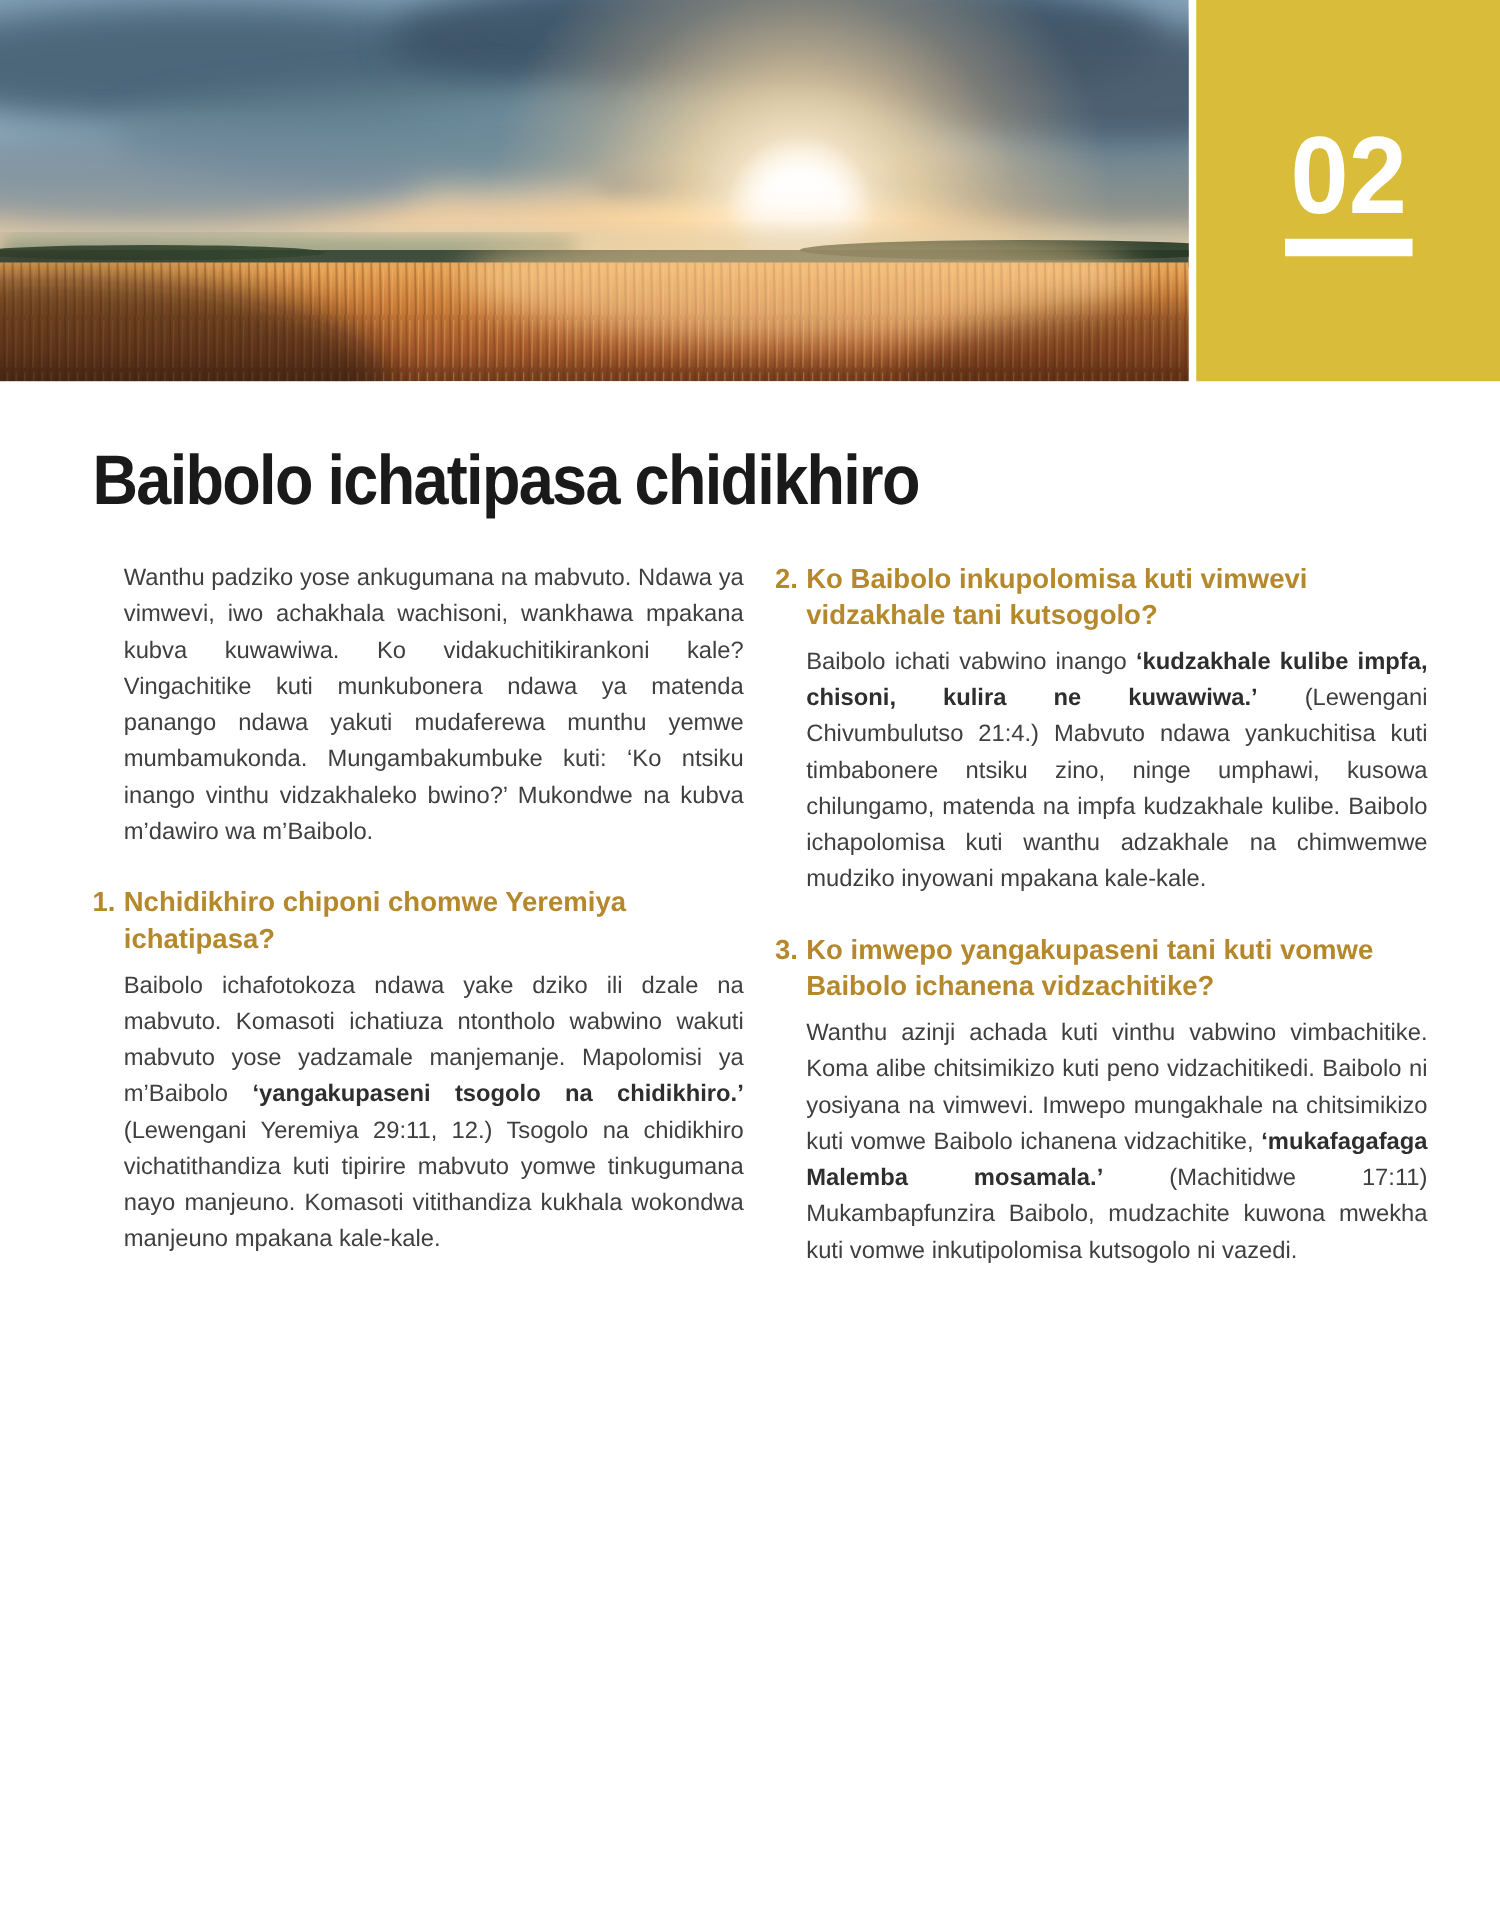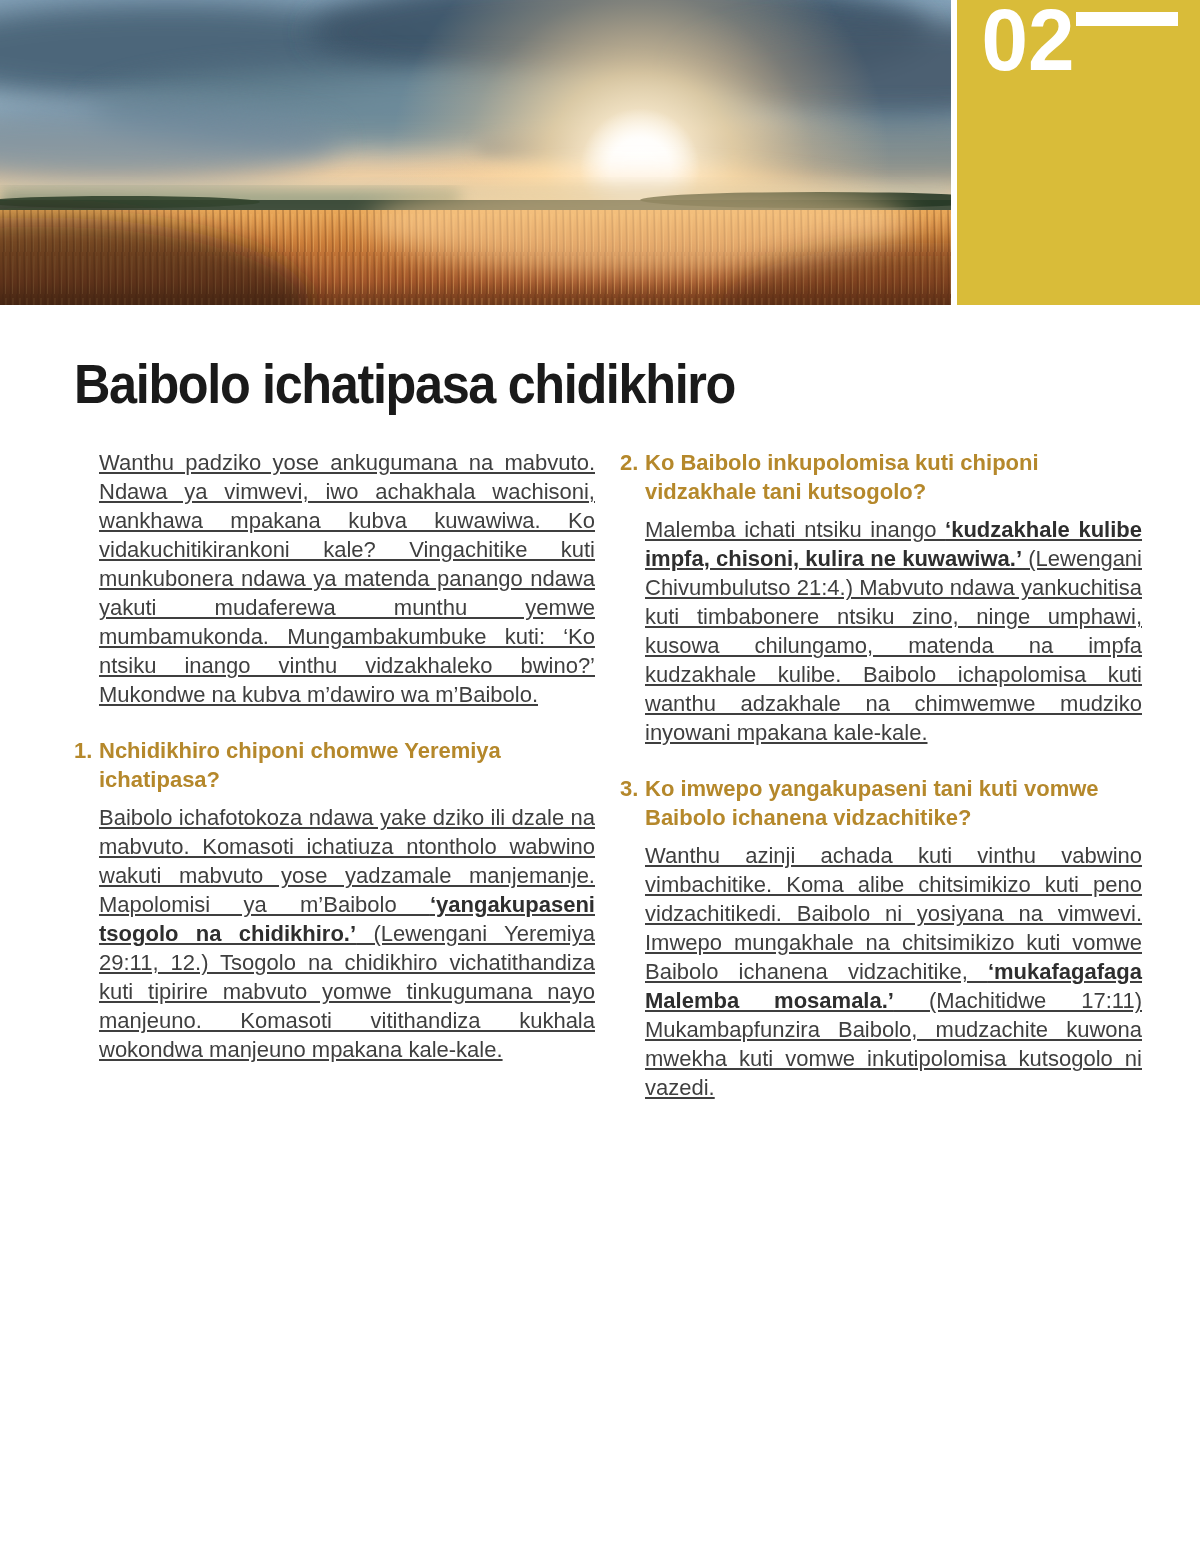--- a/index.html
+++ b/index.html
@@ -11,21 +11,21 @@
   }
 
   
   .hero { position:relative; width:1200px; height:305px; }
   .hero-photo {
     position:absolute; left:0; top:0; width:951px; height:305px; display:block;
   }
   .badge {
     position:absolute; left:957px; top:0; width:243px; height:305px;
     background:var(--badge-yellow, #d9bc39);
-    display:flex; flex-direction:row; justify-content:center;
+    display:flex; flex-direction:column; align-items:center; justify-content:center;
   }
   .badge-number {
     color:#ffffff; font-weight:700; font-size:88px; line-height:0.9;
     transform:scaleX(0.95);
   }
   .badge-underline { width:102px; height:14px; background:#ffffff; margin-top:12px; }
 
   
   .content { padding:0 42px 0 74px; }
 
@@ -37,24 +37,23 @@
     transform:scaleX(0.9); transform-origin:left center;
     white-space:nowrap;
   }
 
   .columns { display:flex; gap:25px; align-items:flex-start; }
   .col-left  { width:521px; flex:none; }
   .col-right { width:522px; flex:none; }
 
   .para {
     margin:0 0 0 25px;
-    font-size:22px; line-height:29px;
+    font-size:19px; line-height:29px;
     text-align:justify;
     color:var(--body-text, #3f3f3f);
-    text-decoration:underline;
   }
   .para b { font-weight:700; color:#2e2e2e; }
   .intro { margin-bottom:0; }
 
   .question { margin-top:27px; }
   .question.first { margin-top:0; }
   .q-head {
     display:flex;
     color:var(--accent-gold, #b5882b);
     font-weight:700; font-size:22px; line-height:29px;
@@ -165,24 +164,24 @@
         <p class="para">
           <span>Baibolo ichafotokoza ndawa yake dziko ili dzale na mabvuto. Komasoti ichatiuza ntontholo wabwino wakuti mabvuto yose yadzamale manjemanje. Mapolomisi ya m’Baibolo </span><b>‘yangakupaseni tsogolo na chidikhiro.’</b><span> (Lewengani Yeremiya 29:11, 12.) Tsogolo na chidikhiro vichatithandiza kuti tipirire mabvuto yomwe tinkugumana nayo manjeuno. Komasoti vitithandiza kukhala wokondwa manjeuno mpakana kale-kale.</span>
         </p>
       </div>
     </div>
 
     <div class="col-right">
       <div class="question first">
         <div class="q-head">
           <span class="q-num">2.</span>
-          <span class="q-title">Ko Baibolo inkupolomisa kuti chiponi vidzakhale tani kutsogolo?</span>
+          <span class="q-title">Ko Baibolo inkupolomisa kuti vimwevi vidzakhale tani kutsogolo?</span>
         </div>
         <p class="para">
-          <span>Malemba ichati ntsiku inango </span><b>‘kudzakhale kulibe impfa, chisoni, kulira ne kuwawiwa.’</b><span> (Lewengani Chivumbulutso 21:4.) Mabvuto ndawa yankuchitisa kuti timbabonere ntsiku zino, ninge umphawi, kusowa chilungamo, matenda na impfa kudzakhale kulibe. Baibolo ichapolomisa kuti wanthu adzakhale na chimwemwe mudziko inyowani mpakana kale-kale.</span>
+          <span>Baibolo ichati vabwino inango </span><b>‘kudzakhale kulibe impfa, chisoni, kulira ne kuwawiwa.’</b><span> (Lewengani Chivumbulutso 21:4.) Mabvuto ndawa yankuchitisa kuti timbabonere ntsiku zino, ninge umphawi, kusowa chilungamo, matenda na impfa kudzakhale kulibe. Baibolo ichapolomisa kuti wanthu adzakhale na chimwemwe mudziko inyowani mpakana kale-kale.</span>
         </p>
       </div>
 
       <div class="question">
         <div class="q-head">
           <span class="q-num">3.</span>
           <span class="q-title">Ko imwepo yangakupaseni tani kuti vomwe Baibolo ichanena vidzachitike?</span>
         </div>
         <p class="para">
           <span>Wanthu azinji achada kuti vinthu vabwino vimbachitike. Koma alibe chitsimikizo kuti peno vidzachitikedi. Baibolo ni yosiyana na vimwevi. Imwepo mungakhale na chitsimikizo kuti vomwe Baibolo ichanena vidzachitike, </span><b>‘mukafagafaga Malemba mosamala.’</b><span> (Machitidwe 17:11) Mukambapfunzira Baibolo, mudzachite kuwona mwekha kuti vomwe inkutipolomisa kutsogolo ni vazedi.</span>

